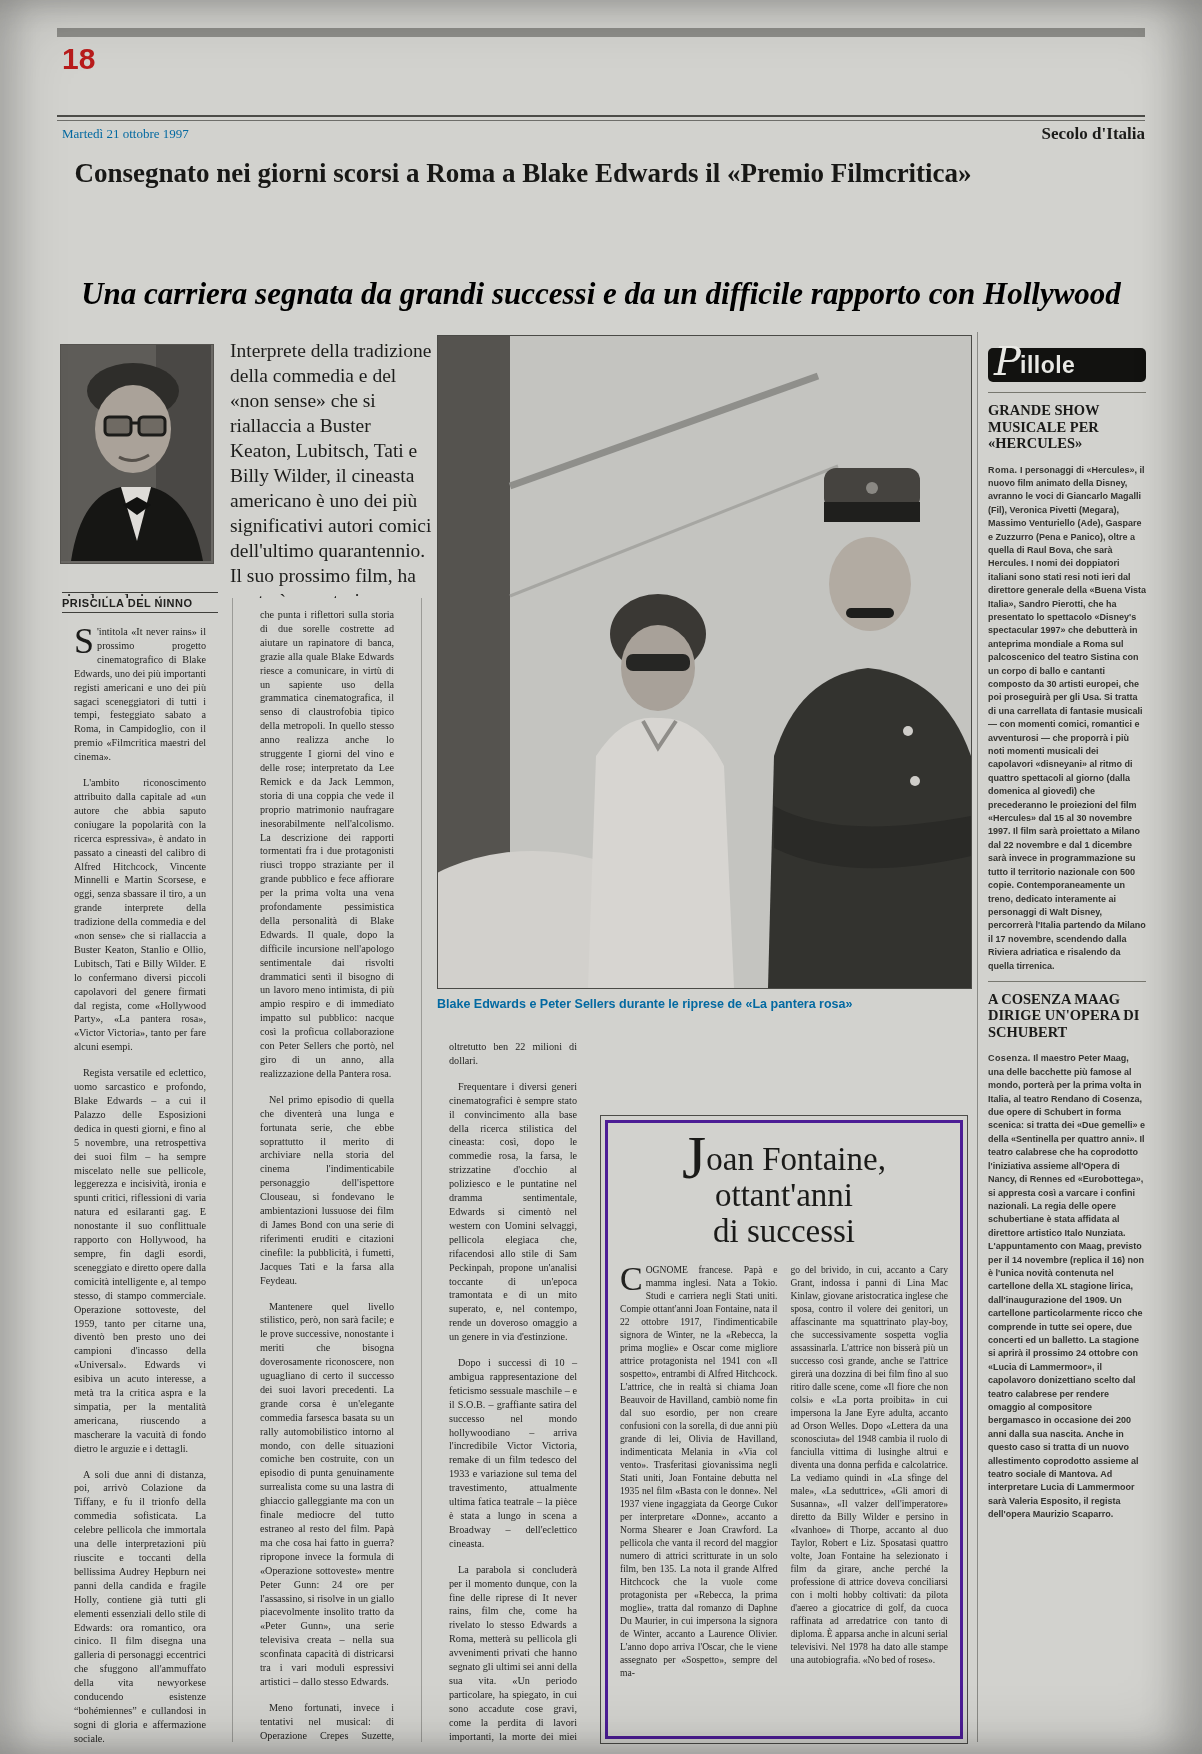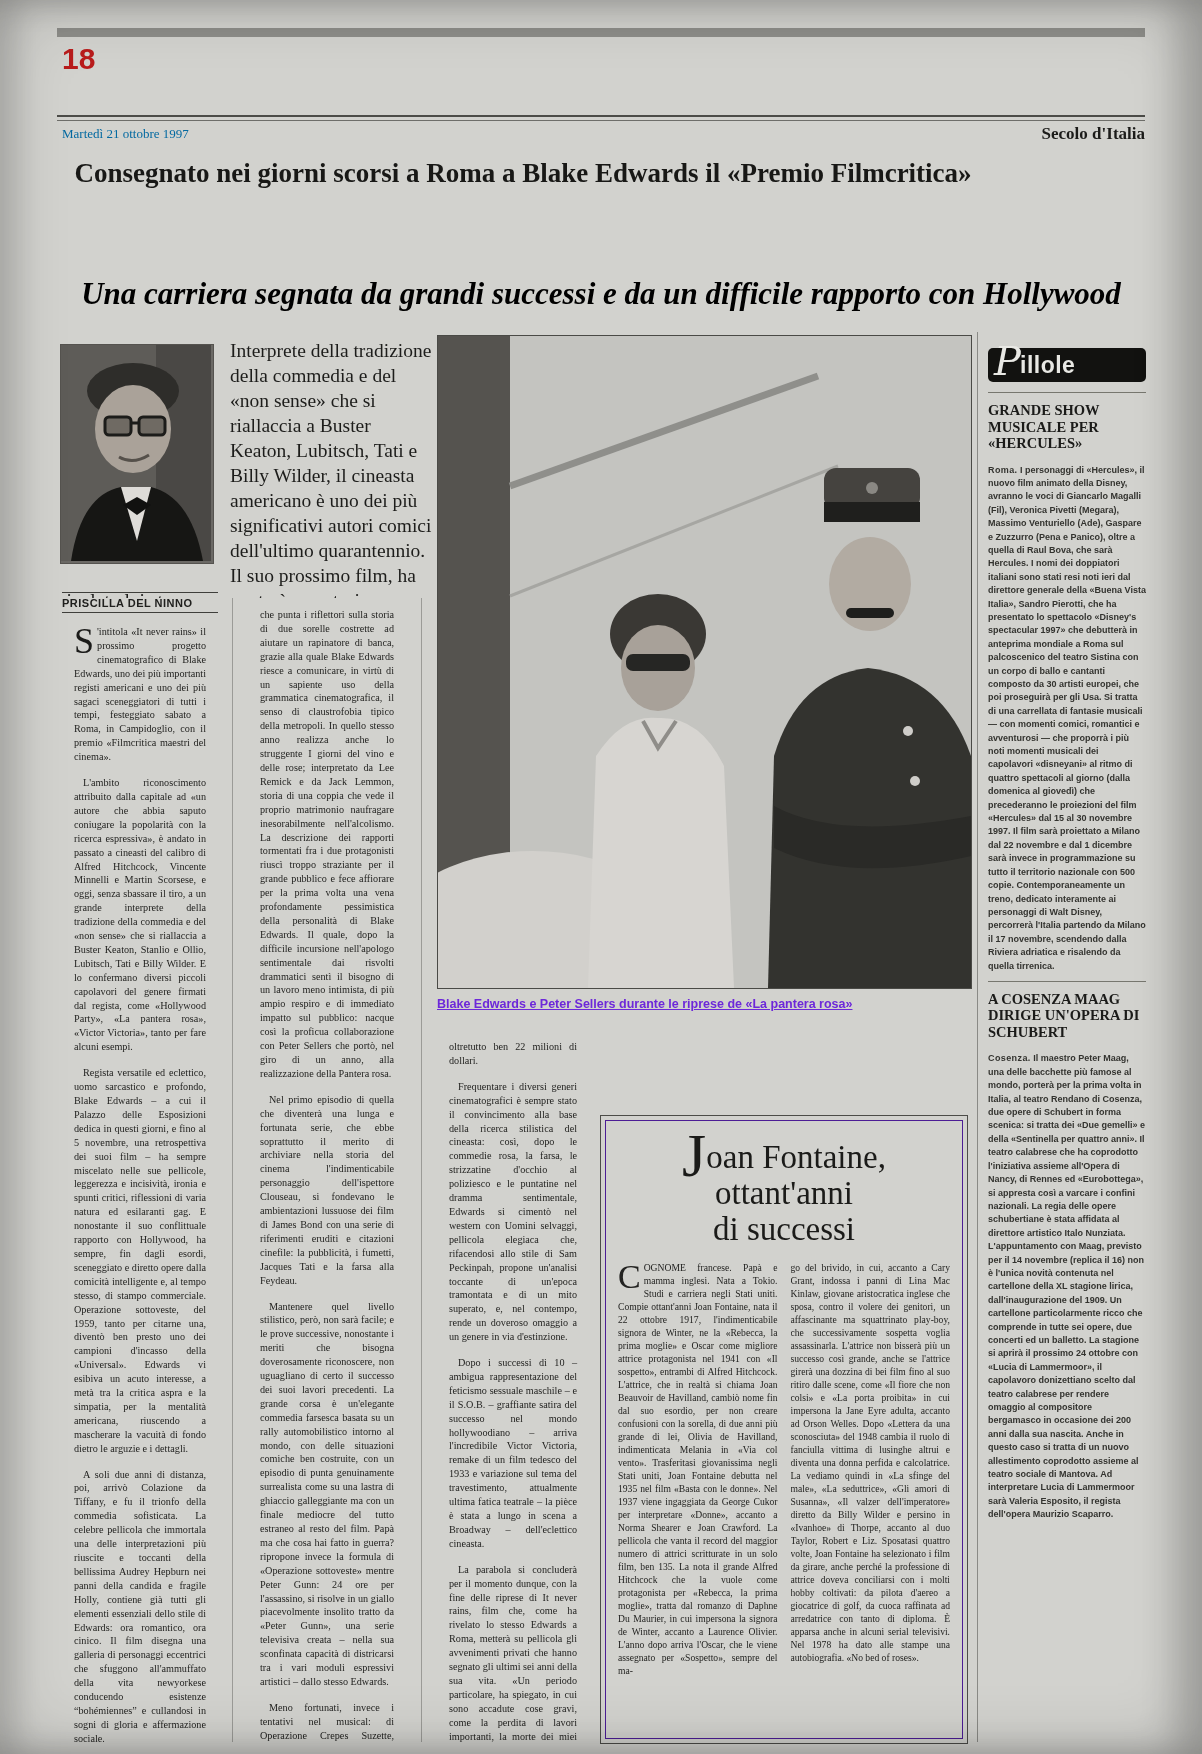--- a/index.html
+++ b/index.html
@@ -28,34 +28,34 @@
                  transform:scaleX(.84);transform-origin:center;white-space:nowrap;color:#161614;}
   .subhead{left:0;top:276px;width:1202px;text-align:center;font:bold italic 31px "Liberation Serif",serif;color:#000000;}
 
   
   .intro{left:60px;top:334px;width:372px;height:264px;overflow:hidden;}
   .portrait{float:left;width:152px;height:218px;margin:10px 16px 4px 0;border:1px solid #55534f;background:#6b6965;}
   .standfirst{margin:4px 0 0;font:400 19.5px/25px "Liberation Serif",serif;color:#1d1d1b;}
 
   
   .photo{left:437px;top:335px;width:533px;height:652px;border:1px solid #4a4a46;background:#c6c6c2;}
-  .caption{left:437px;top:997px;width:533px;font:bold 12.5px "Liberation Sans",sans-serif;color:#6d28d9;text-decoration:underline;}
+  .caption{left:437px;top:997px;width:533px;font:bold 12.5px "Liberation Sans",sans-serif;color:#0369a1;}
 
   
   .colrule{width:1px;background:#9b9b97;}
   .col{font:10.2px/13.9px "Liberation Serif",serif;text-align:justify;color:#232321;overflow:hidden;}
   .col p{margin:12px;text-indent:9px;}
   .col p.first{text-indent:0;}
   .byline{border-top:1px solid #3f3f3b;border-bottom:1px solid #3f3f3b;padding:4px 0 3px;margin-bottom:7px;
           font:bold 11px "Liberation Sans",sans-serif;letter-spacing:.5px;color:#20201e;text-indent:0;}
   .dropcap{float:left;font:400 36px/29px "Liberation Serif",serif;padding:2px 3px 0 0;color:#1b1b19;}
 
   
   .fbox{left:600px;top:1115px;width:366px;height:627px;border:1px solid #4c4c48;background:#d2d2ce;}
-  .fbox-inner{position:absolute;inset:4px;border:1px solid #4c1d95;padding:10px 12px 8px;}
+  .fbox-inner{position:absolute;inset:4px;border:3px solid #4c1d95;padding:10px 12px 8px;}
   .ftitle{text-align:center;font:400 33px/36px "Liberation Serif",serif;color:#1b1b19;margin-top:6px;}
   .ftitle .bigJ{font-size:62px;line-height:36px;vertical-align:-8px;}
   .fcols{display:flex;gap:13px;margin-top:14px;height:445px;overflow:hidden;}
   .fcol{flex:1;font:9.6px/13px "Liberation Serif",serif;text-align:justify;color:#232321;overflow:hidden;}
   .fdrop{float:left;font:400 34px/27px "Liberation Serif",serif;padding:2px 3px 0 0;}
 
   
   .divider{left:977px;top:332px;width:1px;height:1410px;background:#8a8a86;}
   .sidebar{left:988px;top:348px;width:158px;}
   .pillole{position:relative;width:158px;height:34px;background:#121210;border-radius:5px;color:#e8e8e4;overflow:visible;margin-bottom:10px;}

